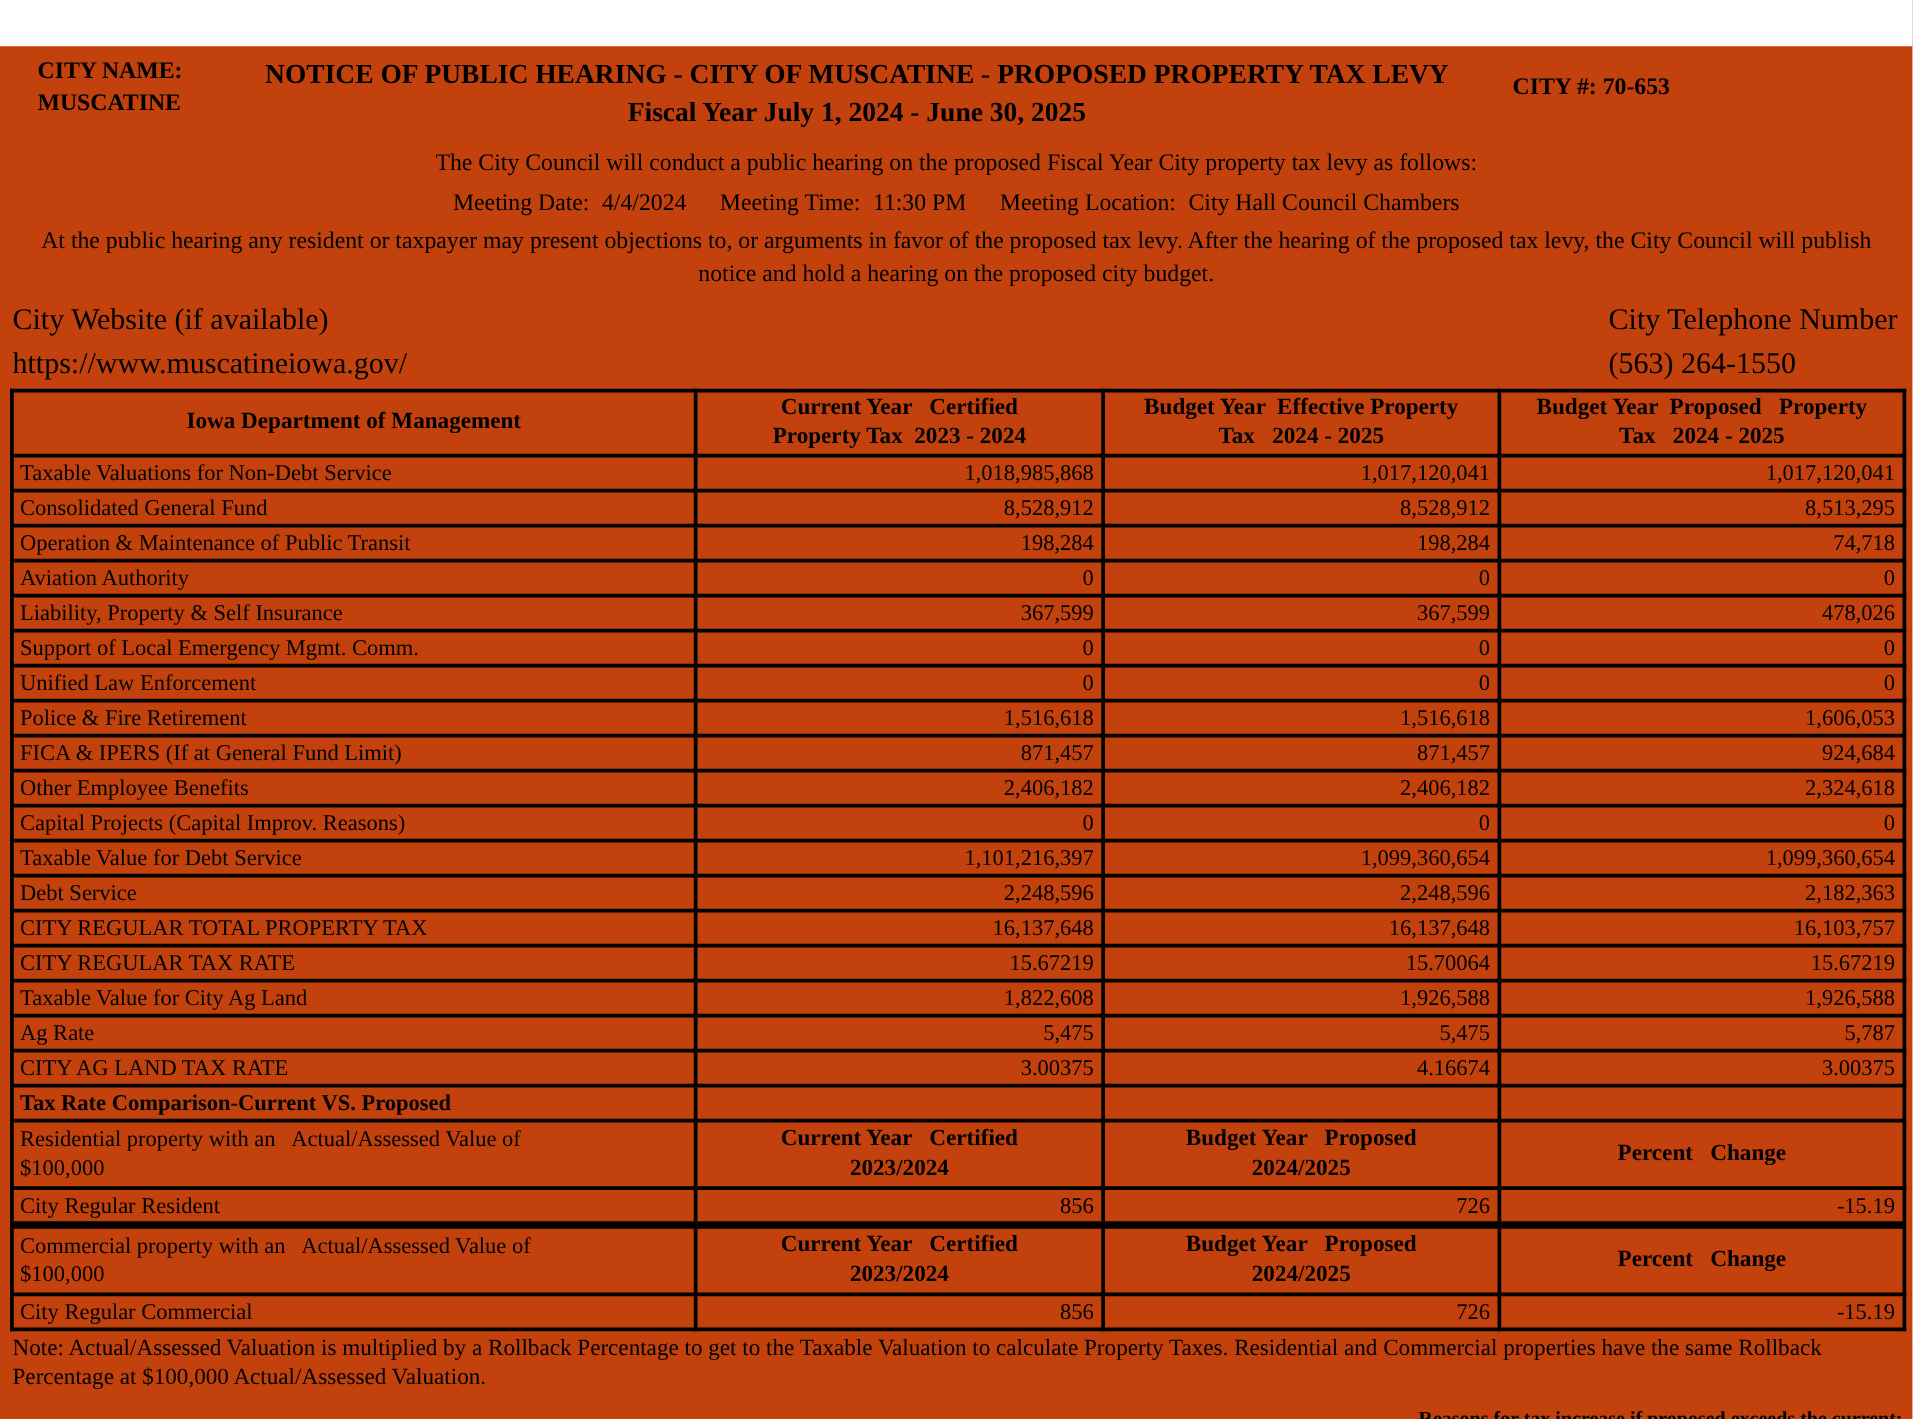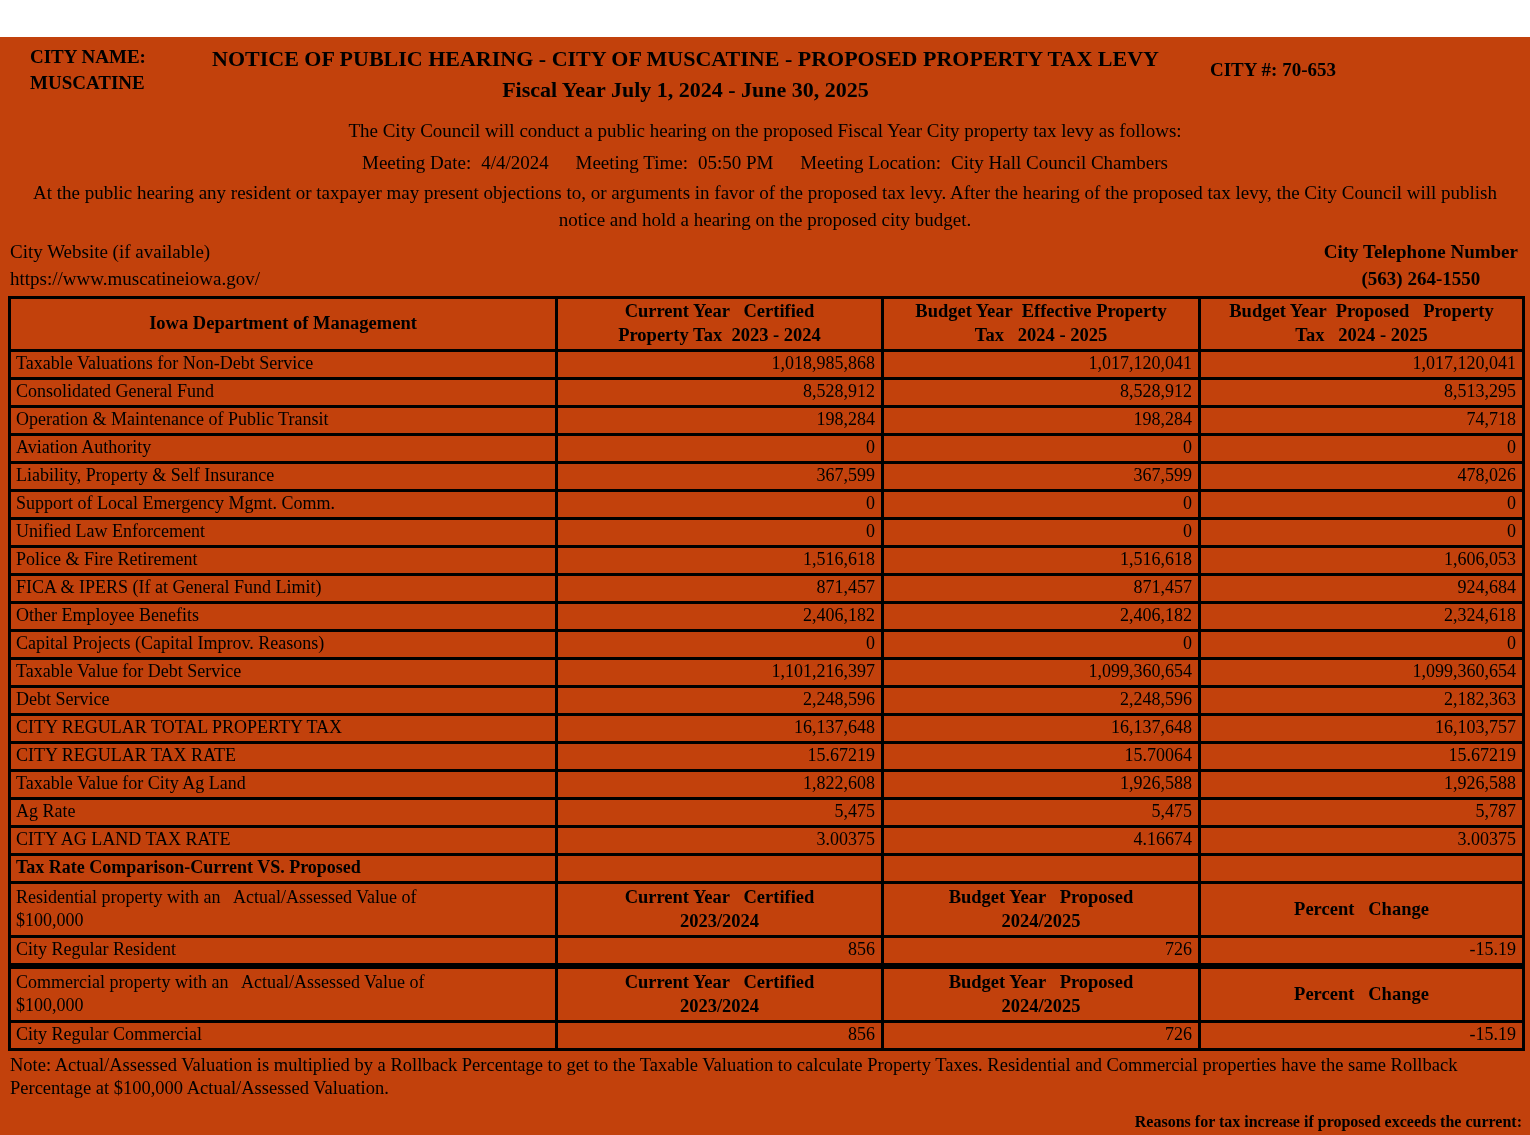--- a/index.html
+++ b/index.html
@@ -63,24 +63,24 @@
   .objection {
     margin: 3px auto 0 auto;
     width: 1500px;
   }
 
   
   .contact {
     display: flex;
     justify-content: space-between;
     padding: 6px 12px 3px 10px;
-    font-size: 19px;
+    font-size: 24px;
     line-height: 1.42;
   }
-  .contact-right { text-align: center; font-weight: bold; }
+  .contact-right { text-align: left; }
 
   
   table.levy {
     border-collapse: collapse;
     table-layout: fixed;
     width: 1514px;
     margin-left: 8px;
     font-size: 18px;
   }
   table.levy th, table.levy td {
@@ -167,21 +167,21 @@
     <div class="city-number-block">
       <span>CITY #:</span>
       <span>70-653</span>
     </div>
   </header>
 
   <section class="hearing">
     <div>The City Council will conduct a public hearing on the proposed Fiscal Year City property tax levy as follows:</div>
     <div class="meeting-line">
       <span>Meeting Date:</span><span class="lgap"></span><span>4/4/2024</span><span class="gap"></span>
-      <span>Meeting Time:</span><span class="lgap"></span><span>05:50 PM</span><span class="gap"></span>
+      <span>Meeting Time:</span><span class="lgap"></span><span>11:30 PM</span><span class="gap"></span>
       <span>Meeting Location:</span><span class="lgap"></span><span>City Hall Council Chambers</span>
     </div>
     <div class="objection">At the public hearing any resident or taxpayer may present objections to, or arguments in favor of the proposed tax levy. After the hearing of the proposed tax levy, the City Council will publish notice and hold a hearing on the proposed city budget.</div>
   </section>
 
   <section class="contact">
     <div class="contact-left">
       <div>City Website (if available)</div>
       <div>https://www.muscatineiowa.gov/</div>
     </div>

